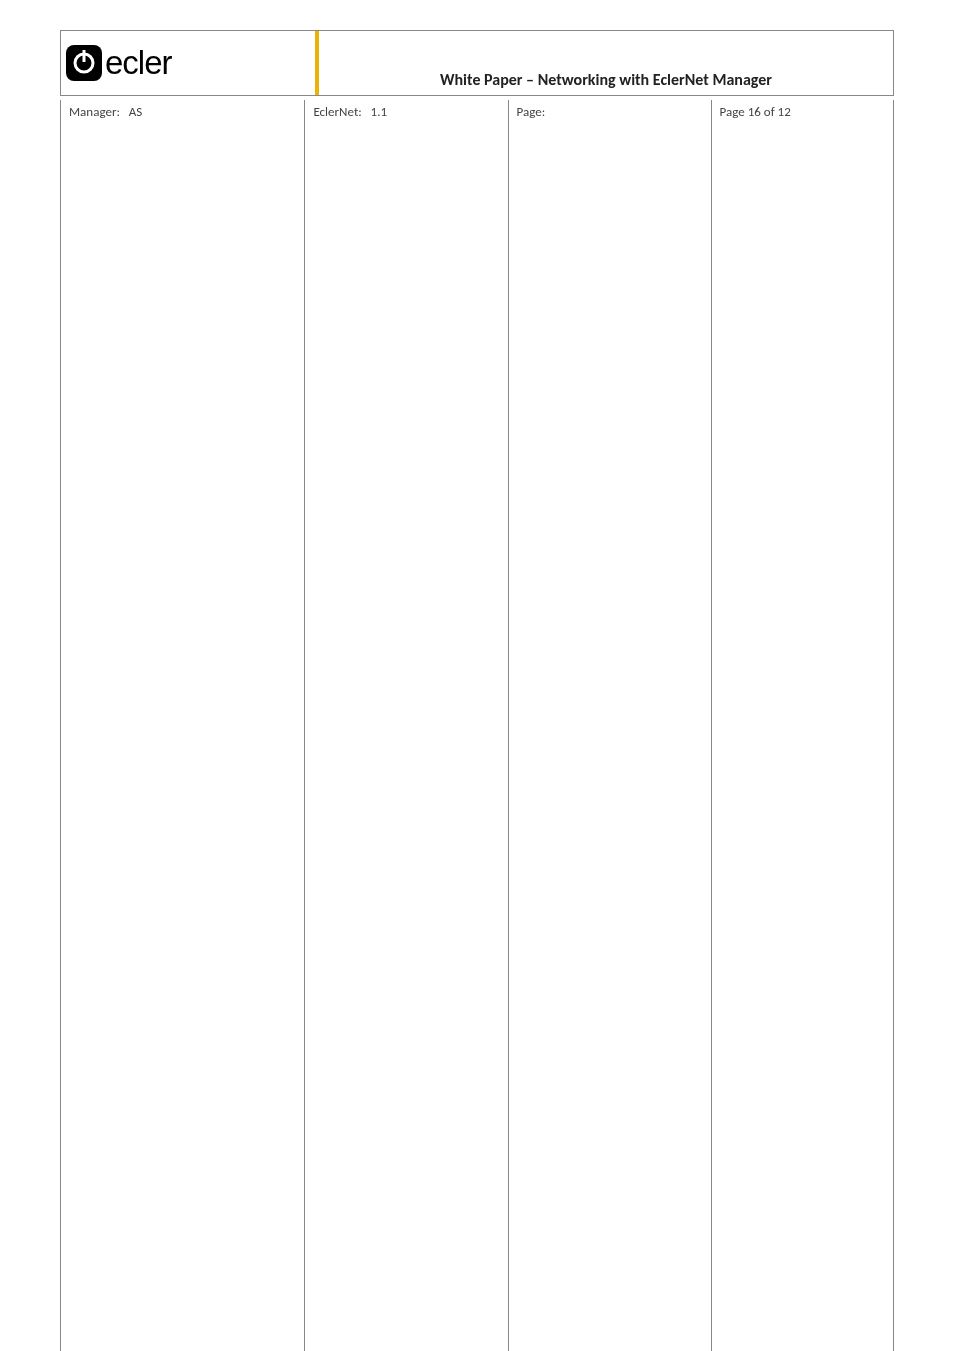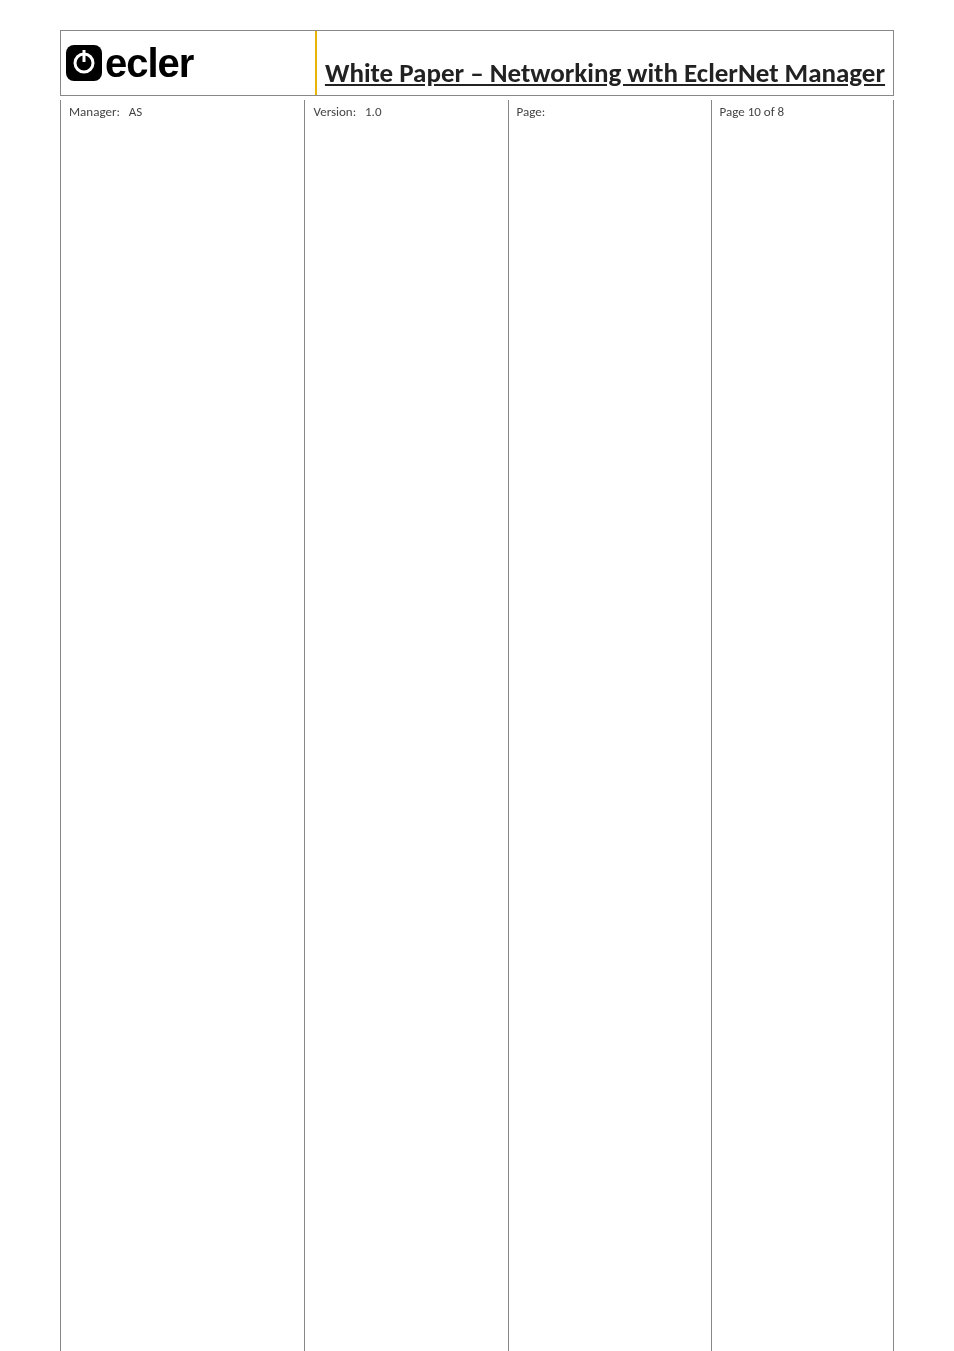--- a/index.html
+++ b/index.html
@@ -28,40 +28,39 @@
   .logo-cell {
     width: 250px;
     display: flex;
     align-items: center;
     justify-content: flex-start;
     padding-left: 4px;
     border: none;
   }
   .logo {
     font-family: Arial, sans-serif;
-    font-weight: 700;
-    font-size: 40px;
+    font-weight: 400;
+    font-size: 33px;
     letter-spacing: -1px;
     color: #000;
     display: flex;
     align-items: center;
     text-align: right;
   }
   .logo svg { margin-right: 2px; }
   .title-cell {
     flex: 1;
-    border-left: 2px solid #eab308;
+    border-left: 4px solid #eab308;
     display: flex;
     align-items: flex-end;
     justify-content: center;
     padding-bottom: 6px;
     font-weight: 700;
-    font-size: 27px;
+    font-size: 16px;
     color: #222;
-    text-decoration: underline;
   }
   .meta-row {
     display: flex;
     border: 1px solid #888;
     border-top: none;
     font-size: 13px;
     color: #444;
   }
   .meta-cell {
     border-right: 1px solid #888;
@@ -91,25 +90,25 @@
       </div>
     </div>
     <div class="title-cell">White Paper – Networking with EclerNet Manager</div>
   </div>
   <div class="meta-row">
     <div class="meta-cell document">
       <span>Manager:</span>
       &nbsp;&nbsp;<span>AS</span>
     </div>
     <div class="meta-cell version">
-      <span>Version:</span>
-      &nbsp;&nbsp;<span>1.0</span>
+      <span>EclerNet:</span>
+      &nbsp;&nbsp;<span>1.1</span>
     </div>
     <div class="meta-cell date">
       <span>Page:</span>
       <span></span>
     </div>
     <div class="meta-cell page">
-      <span>Page 10 of 8</span>
+      <span>Page 16 of 12</span>
     </div>
   </div>
 
 </div>
 
 </body></html>

